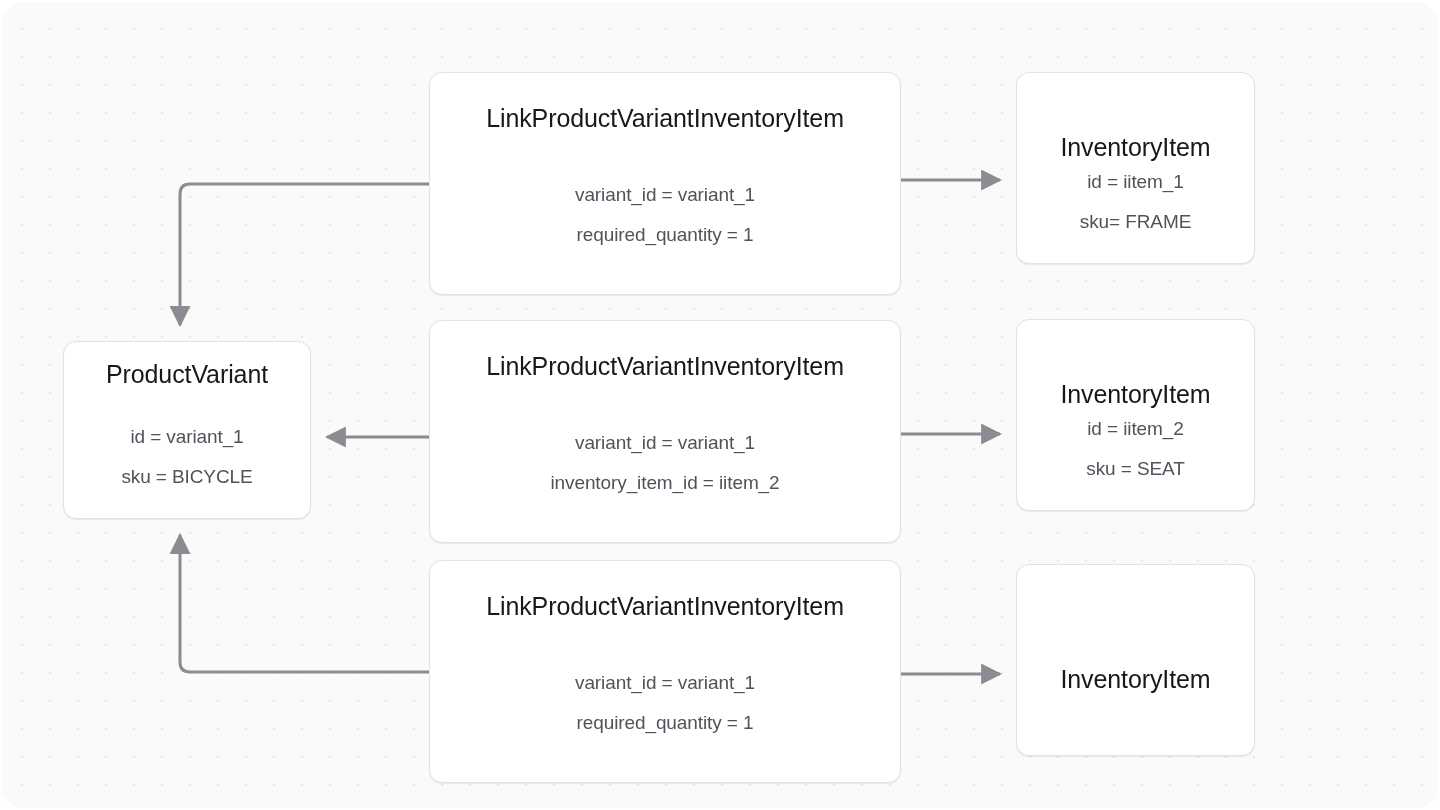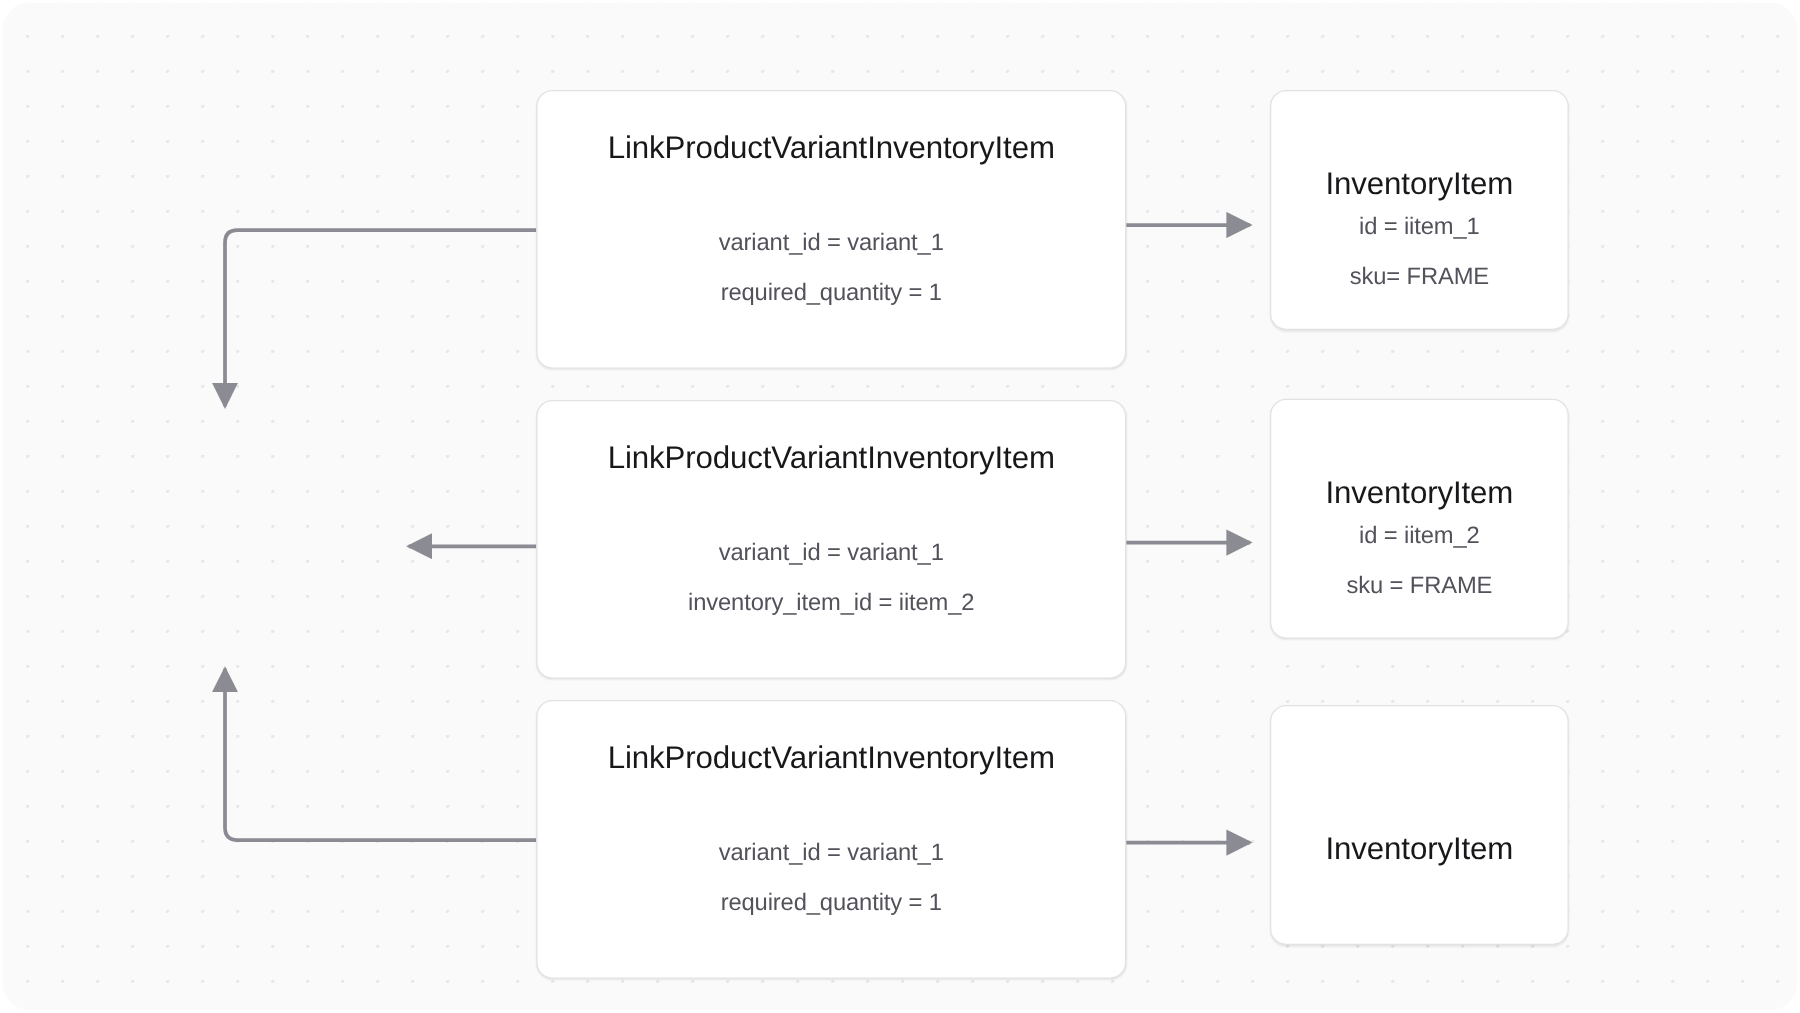--- a/index.html
+++ b/index.html
@@ -124,20 +124,27 @@
 
     <path d="M 429 672 L 190 672 Q 180 672 180 662 L 180 535" fill="none" stroke="#8b8b93" stroke-width="3" marker-end="url(#arrow)"></path>
 
     <path d="M 901 180 L 1000 180" fill="none" stroke="#8b8b93" stroke-width="3" marker-end="url(#arrow)"></path>
 
     <path d="M 901 434 L 1000 434" fill="none" stroke="#8b8b93" stroke-width="3" marker-end="url(#arrow)"></path>
 
     <path d="M 901 674 L 1000 674" fill="none" stroke="#8b8b93" stroke-width="3" marker-end="url(#arrow)"></path>
   </svg>
 
+  <div class="node variant">
+    <div class="node-title">ProductVariant</div>
+    <div class="node-attrs">
+      <span class="attr">id = variant_1</span>
+      <span class="attr">sku = BICYCLE</span>
+    </div>
+  </div>
 
   <div class="node link link-1">
     <div class="node-title">LinkProductVariantInventoryItem</div>
     <div class="node-attrs">
       <span class="attr">variant_id = variant_1</span>
       <span class="attr">required_quantity = 1</span>
     </div>
   </div>
 
   <div class="node link link-2">
@@ -161,21 +168,21 @@
     <div class="node-attrs">
       <span class="attr">id = iitem_1</span>
       <span class="attr">sku= FRAME</span>
     </div>
   </div>
 
   <div class="node inventory inv-2">
     <div class="node-title">InventoryItem</div>
     <div class="node-attrs">
       <span class="attr">id = iitem_2</span>
-      <span class="attr">sku = FRAME</span>
+      <span class="attr">sku = SEAT</span>
     </div>
   </div>
 
   <div class="node inventory inv-3">
     <div class="node-title">InventoryItem</div>
   </div>
 
 </div>
 
 </body></html>

